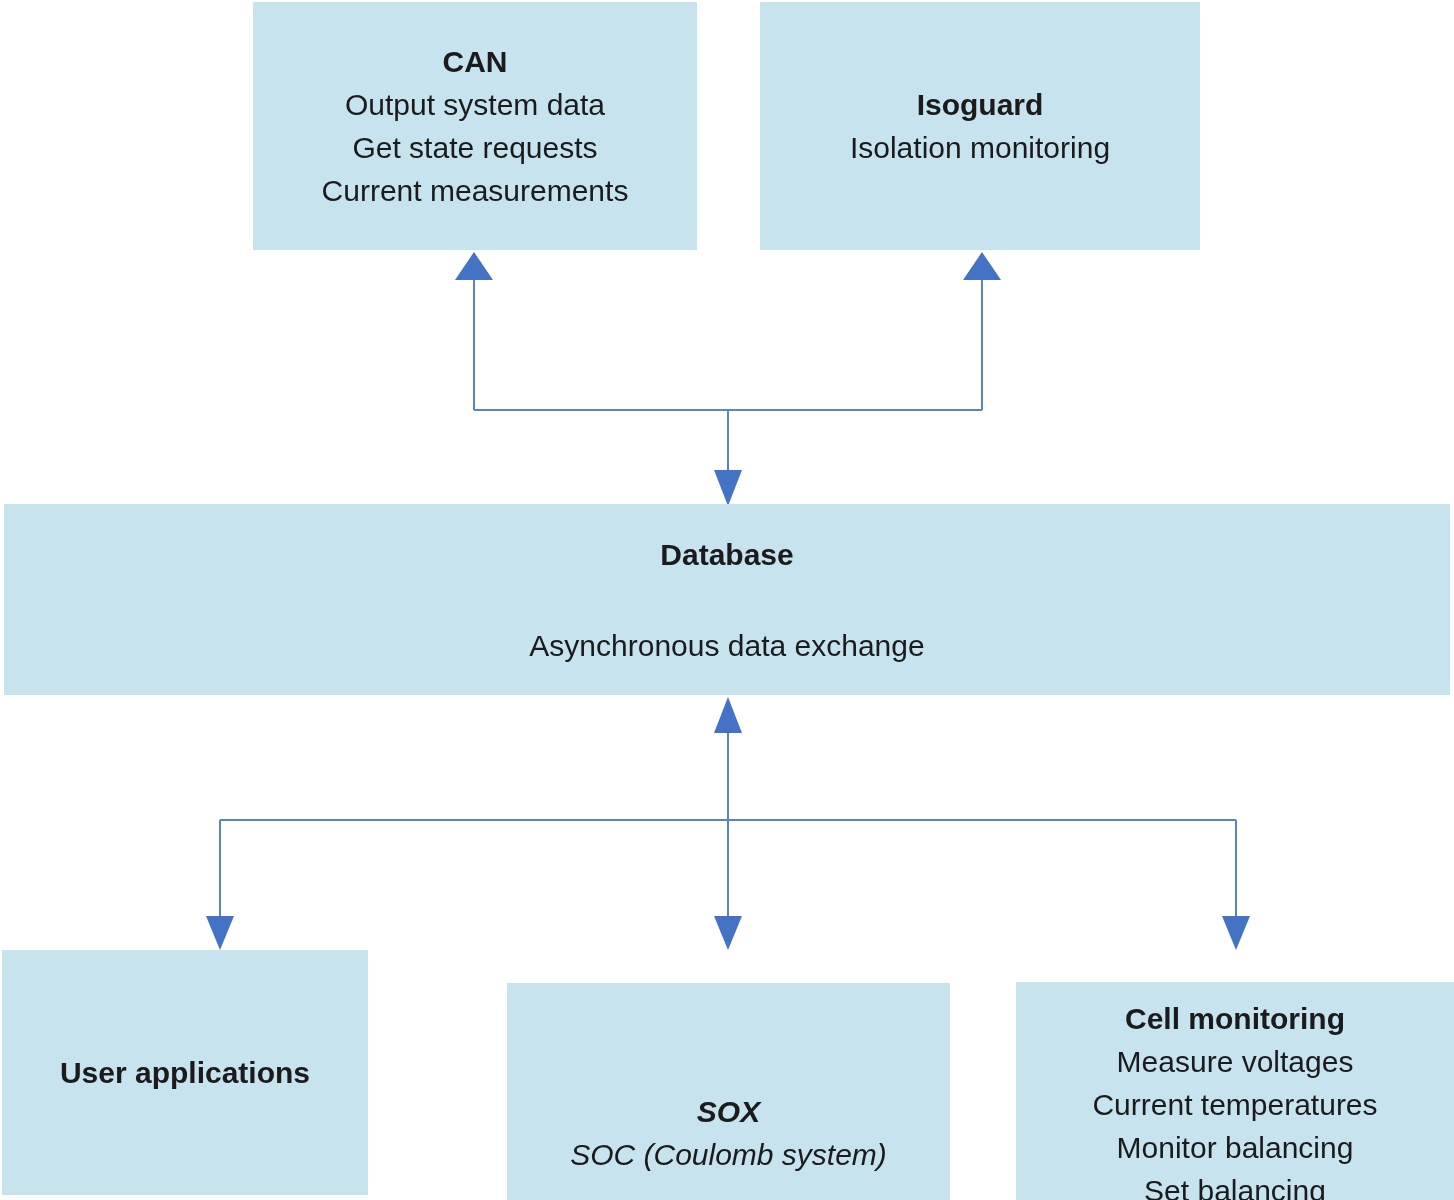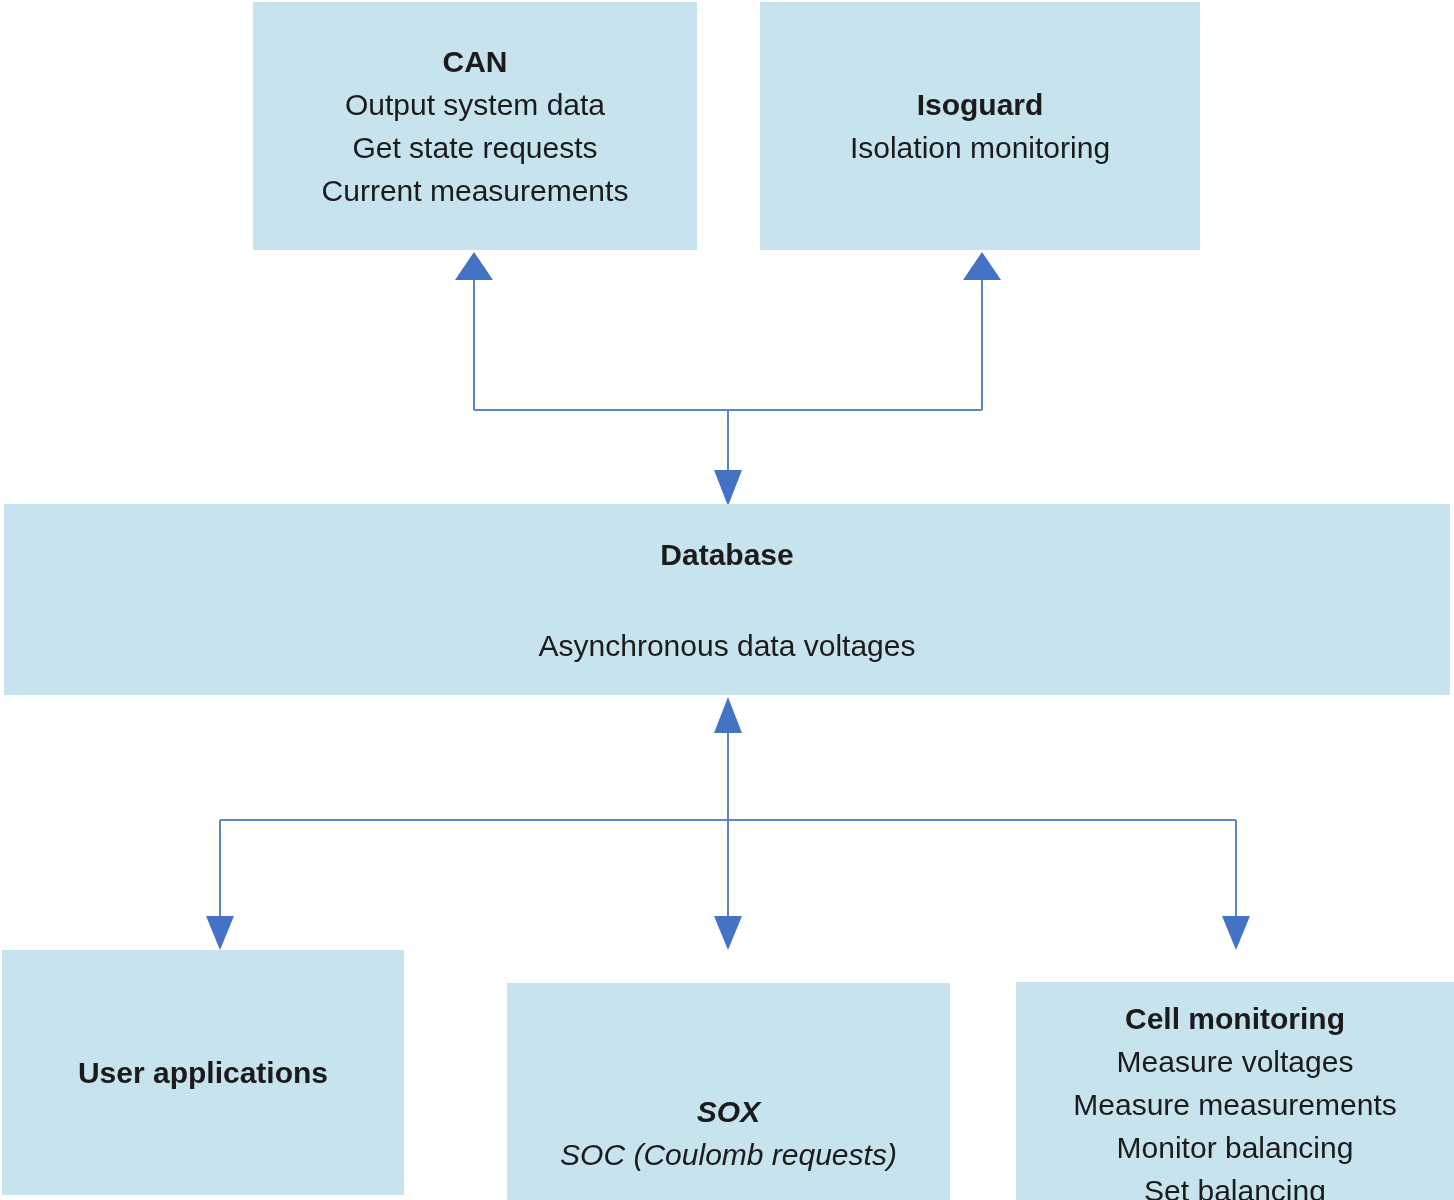--- a/index.html
+++ b/index.html
@@ -43,21 +43,21 @@
     justify-content: center;
     align-items: center;
     text-align: center;
     font-size: 30px;
     line-height: 43px;
   }
   .box .title { font-weight: bold; }
   .box-can        { left: 253px;  top: 2px;   width: 444px;  height: 248px; }
   .box-isoguard   { left: 760px;  top: 2px;   width: 440px;  height: 248px; text-align: center; }
   .box-database   { left: 4px;    top: 504px; width: 1446px; height: 191px; gap: 48px; }
-  .box-user-apps  { left: 2px;    top: 950px; width: 402px;  height: 245px; }
+  .box-user-apps  { left: 2px;    top: 950px; width: 366px;  height: 245px; }
   .box-sox        { left: 507px;  top: 983px; width: 443px;  height: 299px; font-style: italic; }
   .box-cell-mon   { left: 1016px; top: 982px; width: 438px;  height: 245px; }
 </style>
 </head>
 <body>
 
 <div class="canvas">
 
   <svg class="connectors" viewBox="0 0 1454 1200" xmlns="http://www.w3.org/2000/svg">
 
@@ -104,33 +104,33 @@
     <div class="line">Current measurements</div>
   </div>
 
   <div class="box box-isoguard">
     <div class="title">Isoguard</div>
     <div class="line">Isolation monitoring</div>
   </div>
 
   <div class="box box-database">
     <div class="title">Database</div>
-    <div class="line">Asynchronous data voltages</div>
+    <div class="line">Asynchronous data exchange</div>
   </div>
 
   <div class="box box-user-apps">
     <div class="title">User applications</div>
   </div>
 
   <div class="box box-sox">
     <div class="title">SOX</div>
-    <div class="line">SOC (Coulomb requests)</div>
+    <div class="line">SOC (Coulomb system)</div>
   </div>
 
   <div class="box box-cell-mon">
     <div class="title">Cell monitoring</div>
     <div class="line">Measure voltages</div>
-    <div class="line">Measure measurements</div>
+    <div class="line">Current temperatures</div>
     <div class="line">Monitor balancing</div>
     <div class="line">Set balancing</div>
   </div>
 
 </div>
 
 </body></html>

